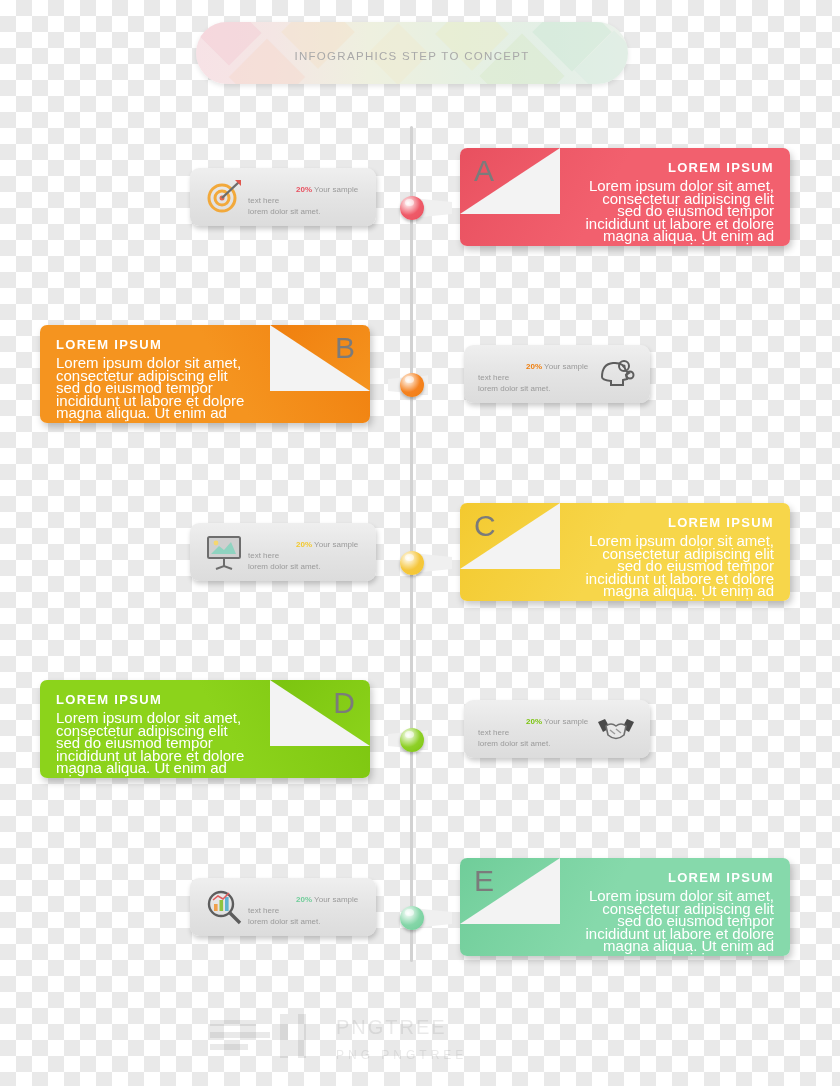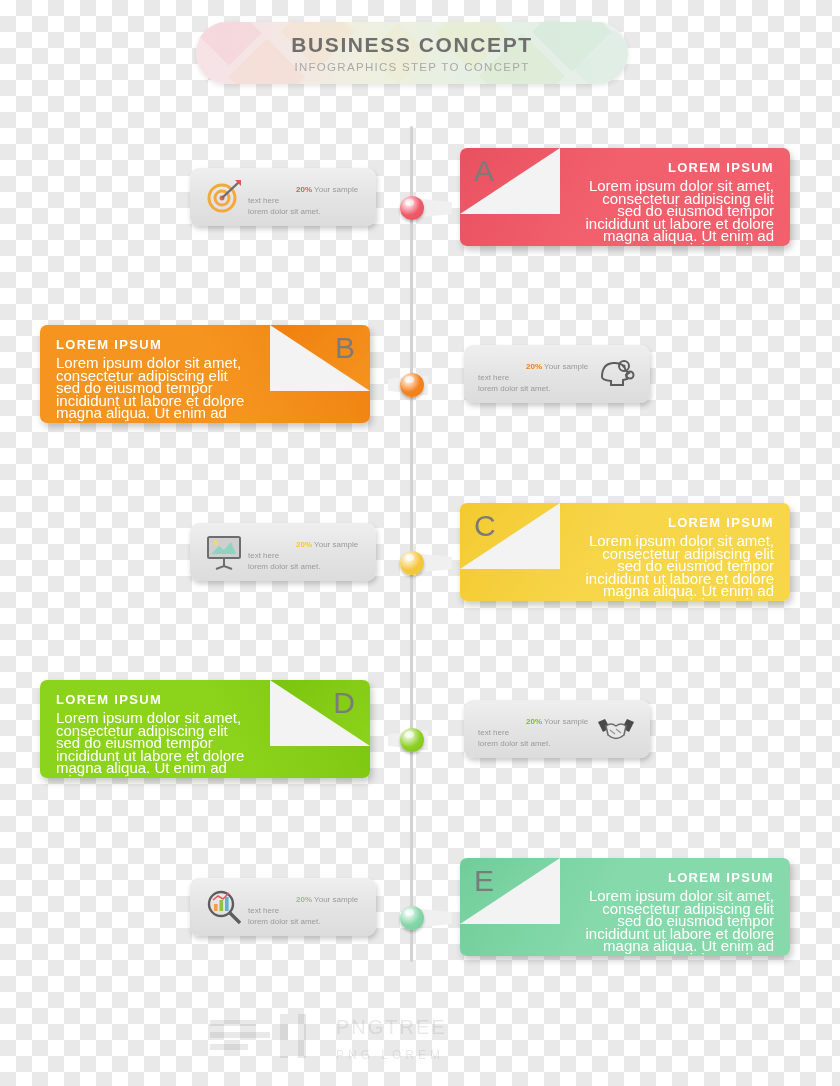--- a/index.html
+++ b/index.html
@@ -108,21 +108,20 @@
 <div id="banner">
   <div class="shape s1"></div>
   <div class="shape s2"></div>
   <div class="shape s3"></div>
   <div class="shape s8"></div>
   <div class="shape s4"></div>
   <div class="shape s5"></div>
   <div class="shape s6"></div>
   <div class="shape s7"></div>
   <div id="banner-text">
-    <div id="banner-title">BUSINESS CONCEPT</div>
     <div id="banner-sub">INFOGRAPHICS STEP TO CONCEPT</div>
   </div>
 </div>
 
 <div id="spine"></div>
 
 <div id="rows">
     <div class="row" style="top: 148px;">
       <div class="stub right"></div>
       <div class="bullet r" style="background: radial-gradient(circle at 34% 30%, rgb(255, 255, 255) 0%, rgb(239, 90, 104) 52%, rgb(232, 80, 95) 100%);"></div>
@@ -258,14 +257,14 @@
     </div>
   </div>
 
 <div id="watermark">
   <div class="bar" style="left:0;top:8px;width:46px;height:6px;"></div>
   <div class="bar" style="left:0;top:20px;width:60px;height:6px;"></div>
   <div class="bar" style="left:0;top:32px;width:38px;height:6px;"></div>
   <div class="bar" style="left:70px;top:2px;width:8px;height:44px;"></div>
   <div class="bar" style="left:88px;top:2px;width:8px;height:44px;"></div>
   <div class="txt">PNGTREE</div>
-  <div class="txt2">PNG LOREM</div>
+  <div class="txt2">PNG PNGTREE</div>
 </div>
 
 </body></html>

